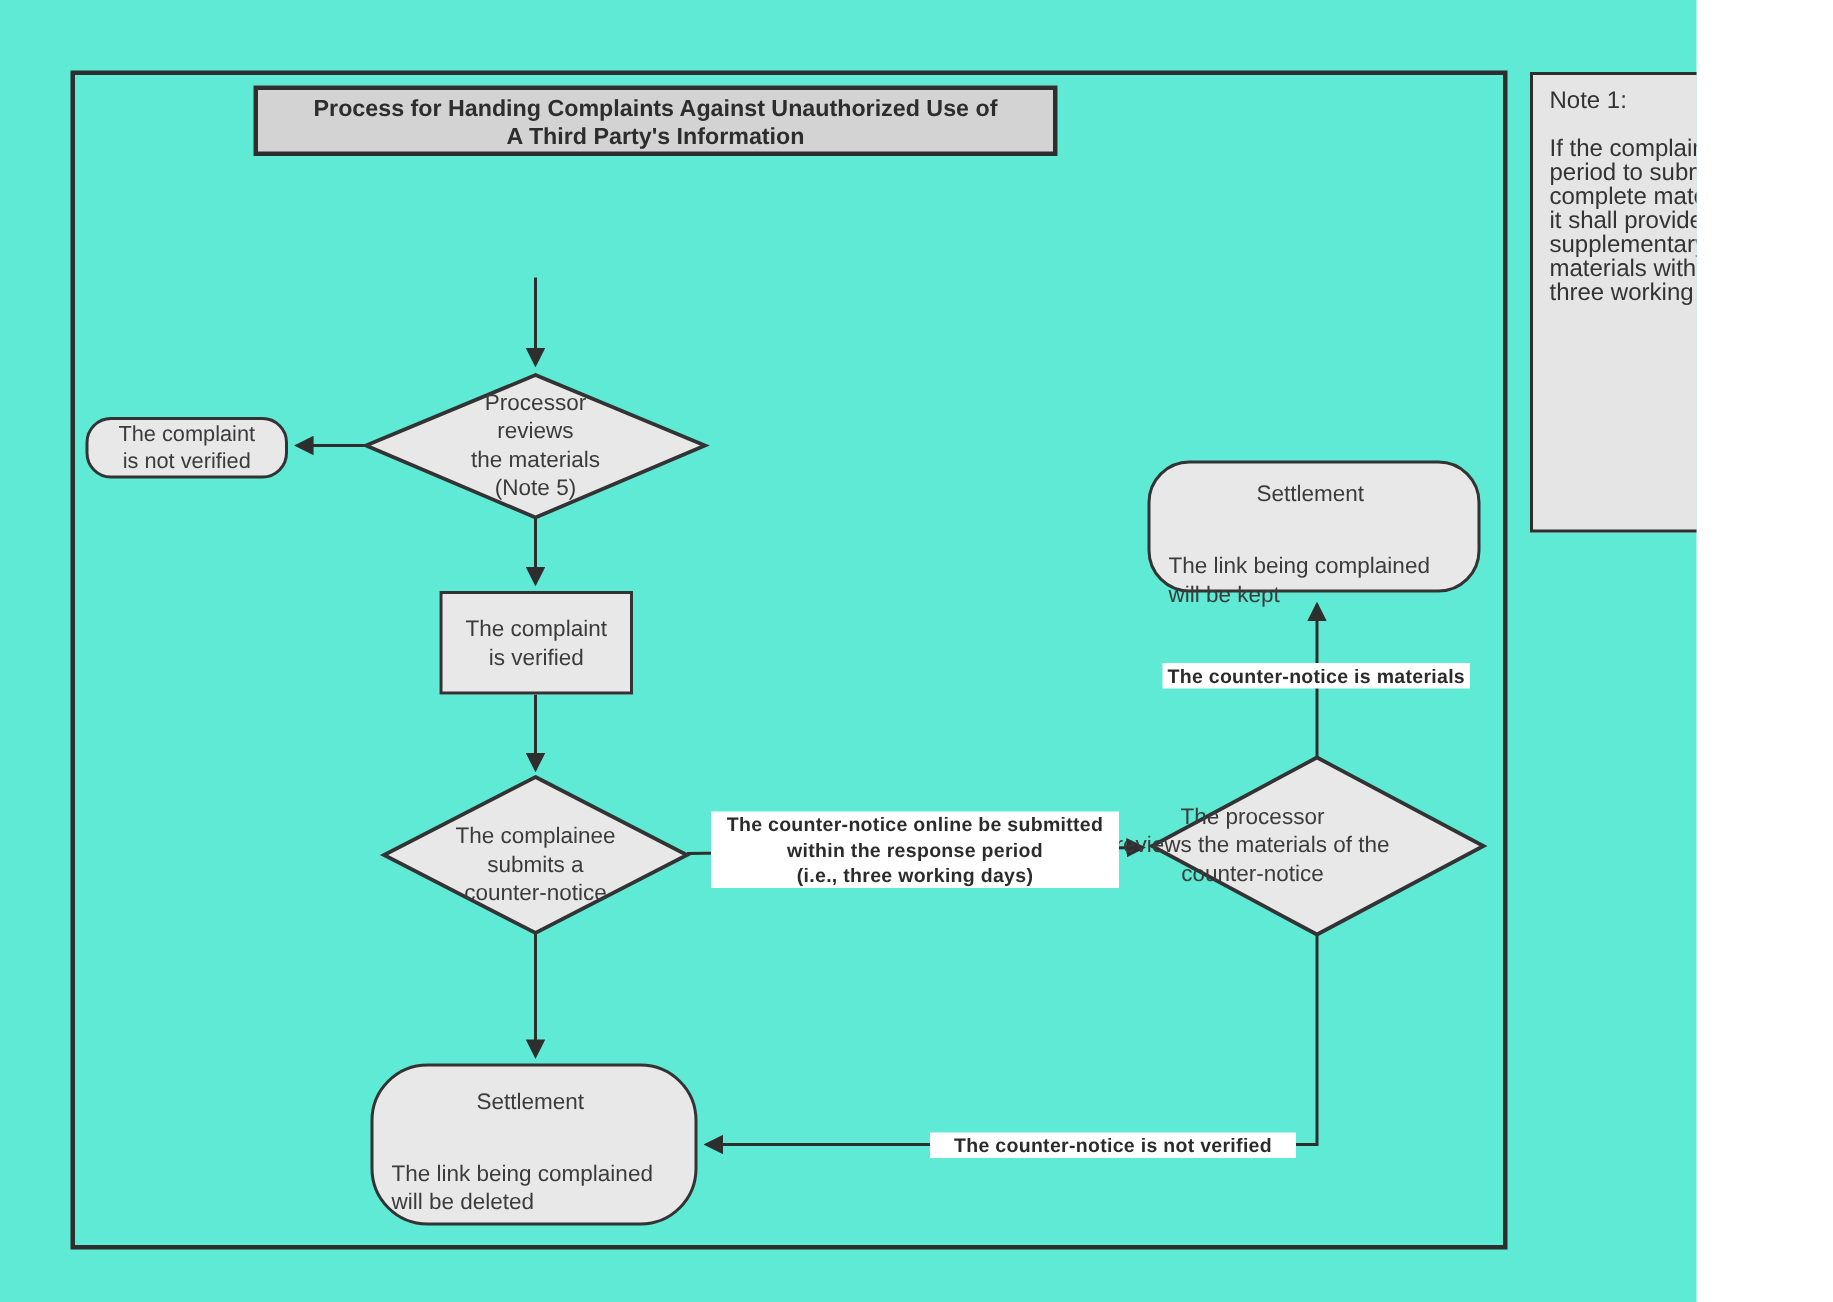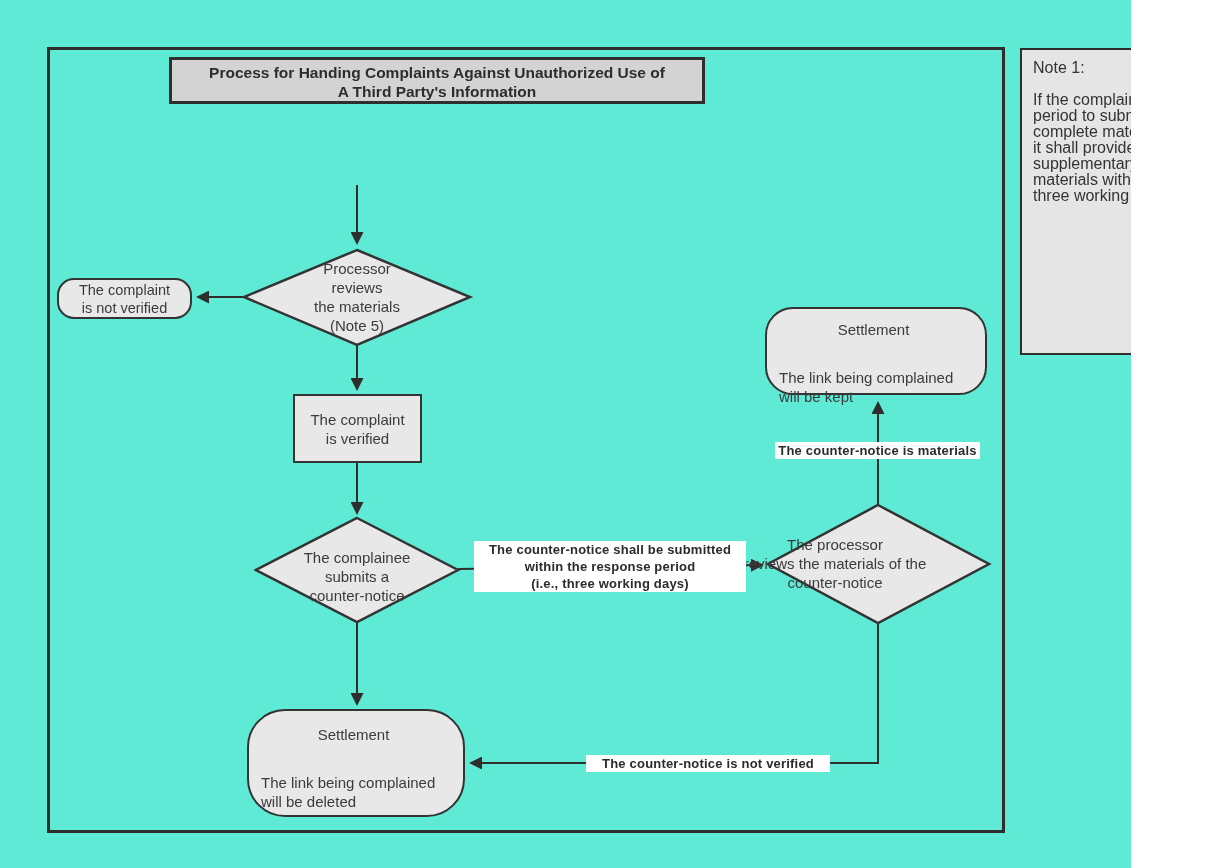--- a/index.html
+++ b/index.html
@@ -41,21 +41,21 @@
   #dt-processor{left:710px;top:535px;width:250px;height:57px;}
   
   .edge-label{
     font-weight:bold;font-size:13px;line-height:17px;color:#2b2b2b;
     text-align:center;background:#ffffff;letter-spacing:0.2px;
   }
   #lbl-acceptance{left:237px;top:207px;width:250px;}
   #lbl-counter-submit{left:474px;top:541px;width:272px;}
   #lbl-no-submission{left:123px;top:658px;width:464px;}
   #lbl-cn-verified{left:775px;top:442px;width:205px;}
-  #lbl-cn-not-verified{left:586px;top:755px;width:244px;}
+  #lbl-cn-not-verified{left:620px;top:755px;width:244px;}
   
   #note-panel{
     left:1020px;top:48px;width:172px;height:307px;box-sizing:border-box;
     background:#e5e5e5;border:2px solid #2e2e2e;
     padding:10px 11px;font-size:16px;line-height:16px;color:#333333;
   }
   #note-panel p{margin:0 0 16px 0;}
   svg.connectors{left:0;top:0;pointer-events:none;}
 </style>
 </head>
@@ -117,21 +117,21 @@
 will be kept</div>
   </div>
 
   <div id="node-deleted" class="abs node settlement">
     <div class="heading">Settlement</div>
     <div class="pre">The link being complained
 will be deleted</div>
   </div>
 
 
-  <div id="lbl-counter-submit" class="abs edge-label pre">The counter-notice shall be submitted
+  <div id="lbl-counter-submit" class="abs edge-label pre">The counter-notice online be submitted
 within the response period
 (i.e., three working days)</div>
 
 
   <div id="lbl-cn-verified" class="abs edge-label">The counter-notice is materials</div>
 
   <div id="lbl-cn-not-verified" class="abs edge-label">The counter-notice is not verified</div>
 
   <div id="note-panel" class="abs">
     <p>Note 1:</p>

